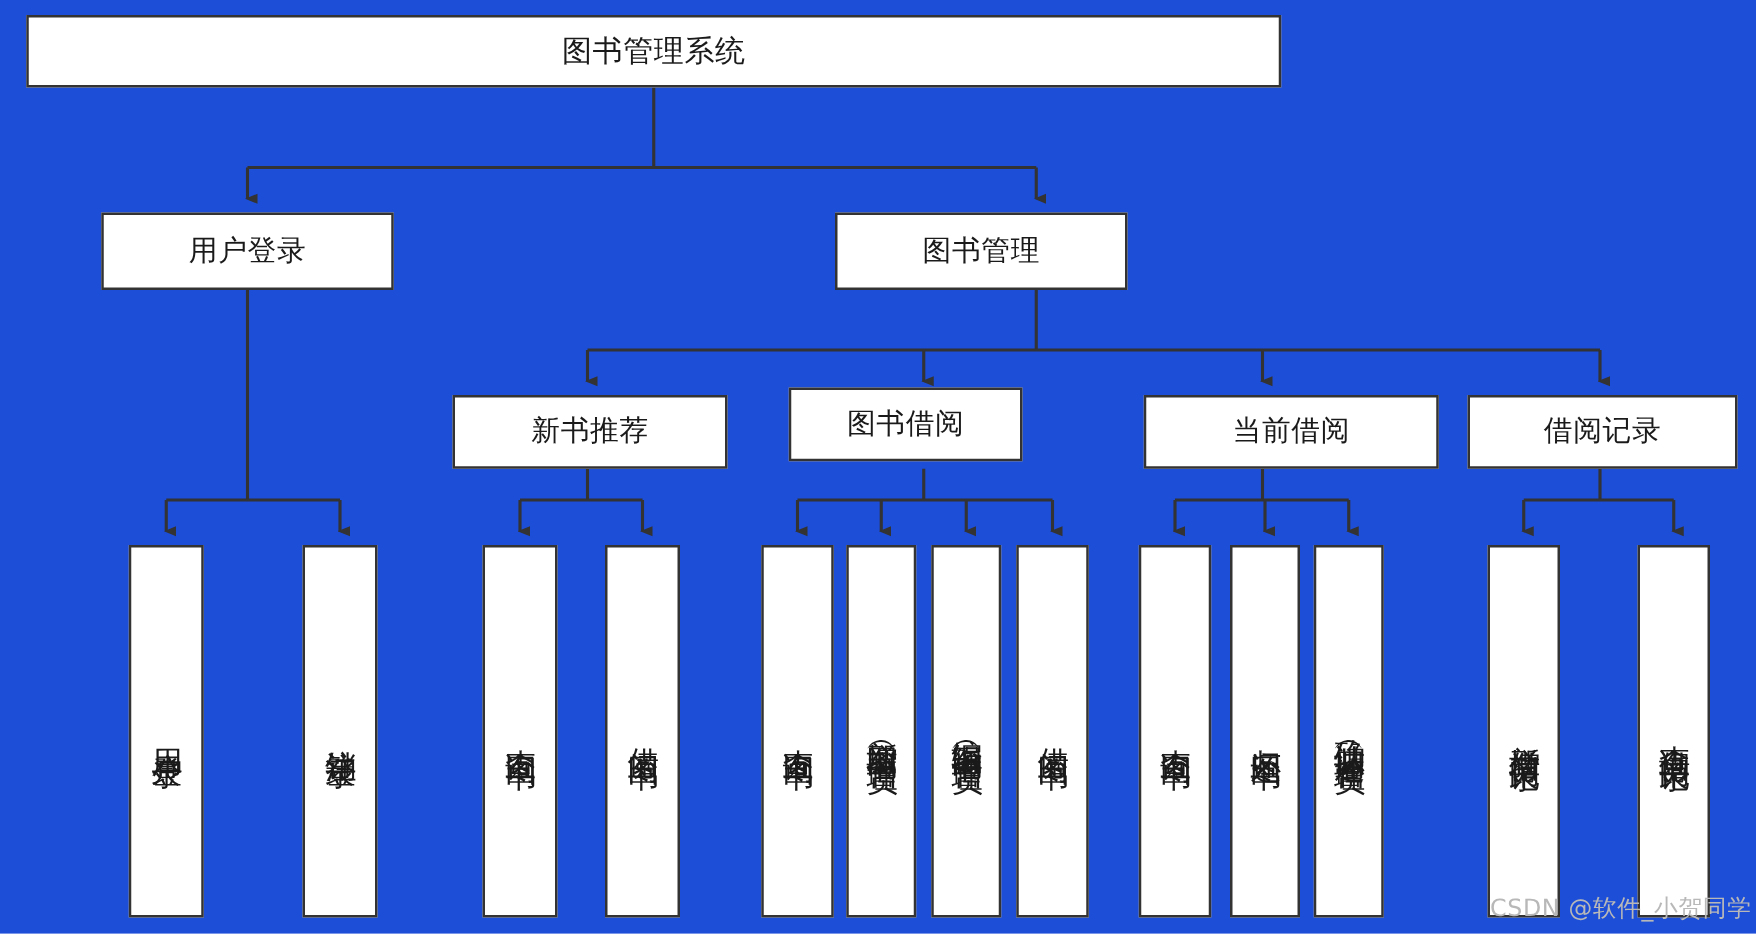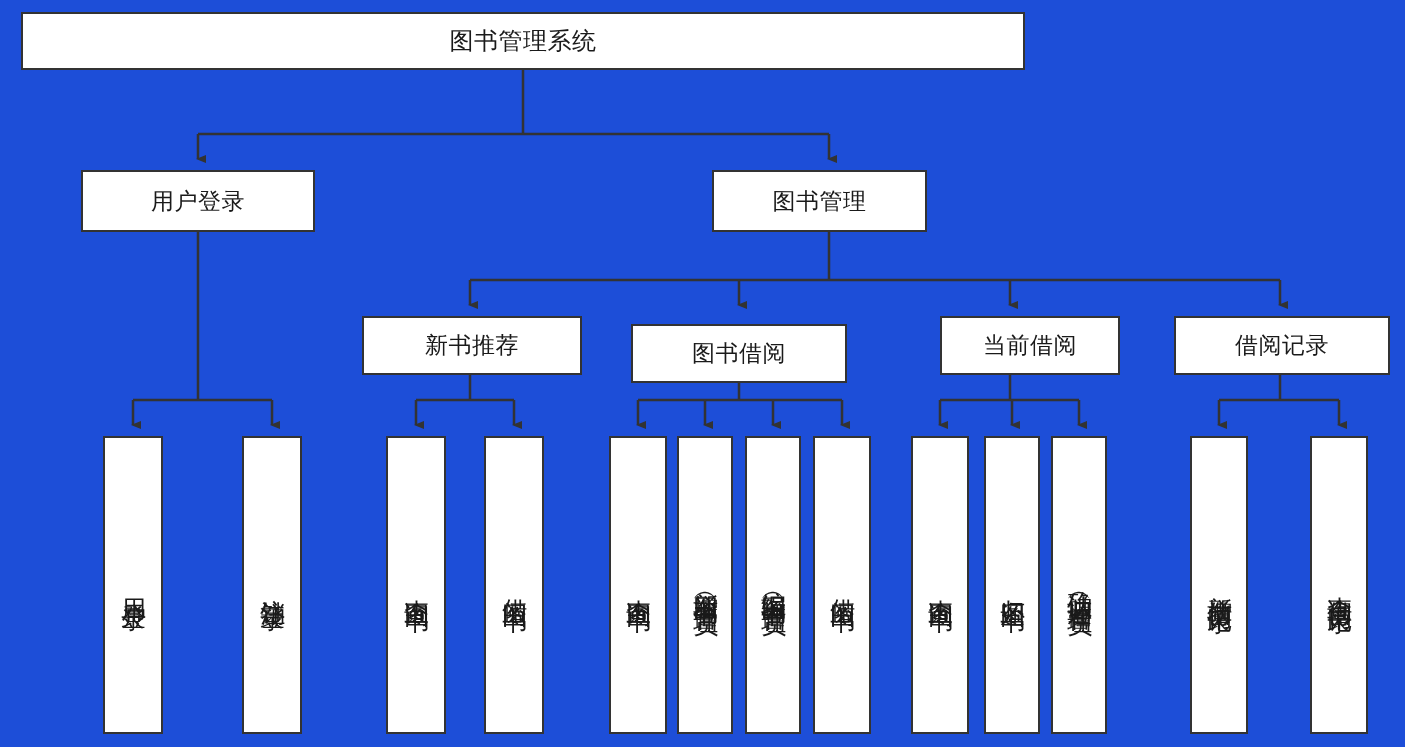--- a/index.html
+++ b/index.html
@@ -117,30 +117,30 @@
         <path d="M1339,400 L1339,425" marker-end="url(#arrow)"></path>
       </g>
   </svg>
   <div id="node-layer">
       <div class="node horiz root" style="left: 21px; top: 12px; width: 1004px; height: 58px;">
         <span class="label">图书管理系统</span>
       </div>
       <div class="node horiz" style="left: 81px; top: 170px; width: 234px; height: 62px;">
         <span class="label">用户登录</span>
       </div>
-      <div class="node horiz" style="left: 712px; top: 170px; width: 215px; height: 62px;">
+      <div class="node horiz" style="left: 668px; top: 170px; width: 234px; height: 62px; font-family: Liberation Serif, serif;">
         <span class="label">图书管理</span>
       </div>
       <div class="node horiz" style="left: 362px; top: 316px; width: 220px; height: 59px;">
         <span class="label">新书推荐</span>
       </div>
-      <div class="node horiz" style="left: 631px; top: 324px; width: 216px; height: 59px;">
+      <div class="node horiz" style="left: 631px; top: 310px; width: 187px; height: 59px;">
         <span class="label">图书借阅</span>
       </div>
-      <div class="node horiz" style="left: 940px; top: 316px; width: 180px; height: 59px;">
+      <div class="node horiz" style="left: 915px; top: 316px; width: 236px; height: 59px;">
         <span class="label">当前借阅</span>
       </div>
       <div class="node horiz" style="left: 1174px; top: 316px; width: 216px; height: 59px;">
         <span class="label">借阅记录</span>
       </div>
       <div class="node vert" style="left: 103px; top: 436px; width: 60px; height: 298px;">
         <span class="label">用户登录</span>
       </div>
       <div class="node vert" style="left: 242px; top: 436px; width: 60px; height: 298px;">
         <span class="label">注销登录</span>
@@ -172,13 +172,14 @@
       <div class="node vert" style="left: 1051px; top: 436px; width: 56px; height: 298px;">
         <span class="label">确认归还（管理员）</span>
       </div>
       <div class="node vert" style="left: 1190px; top: 436px; width: 58px; height: 298px;">
         <span class="label">新增借阅记录</span>
       </div>
       <div class="node vert" style="left: 1310px; top: 436px; width: 58px; height: 298px;">
         <span class="label">查询借阅记录</span>
       </div>
     </div>
+  <div class="watermark">CSDN @软件_小贺同学</div>
 </div>
 
 </body></html>

